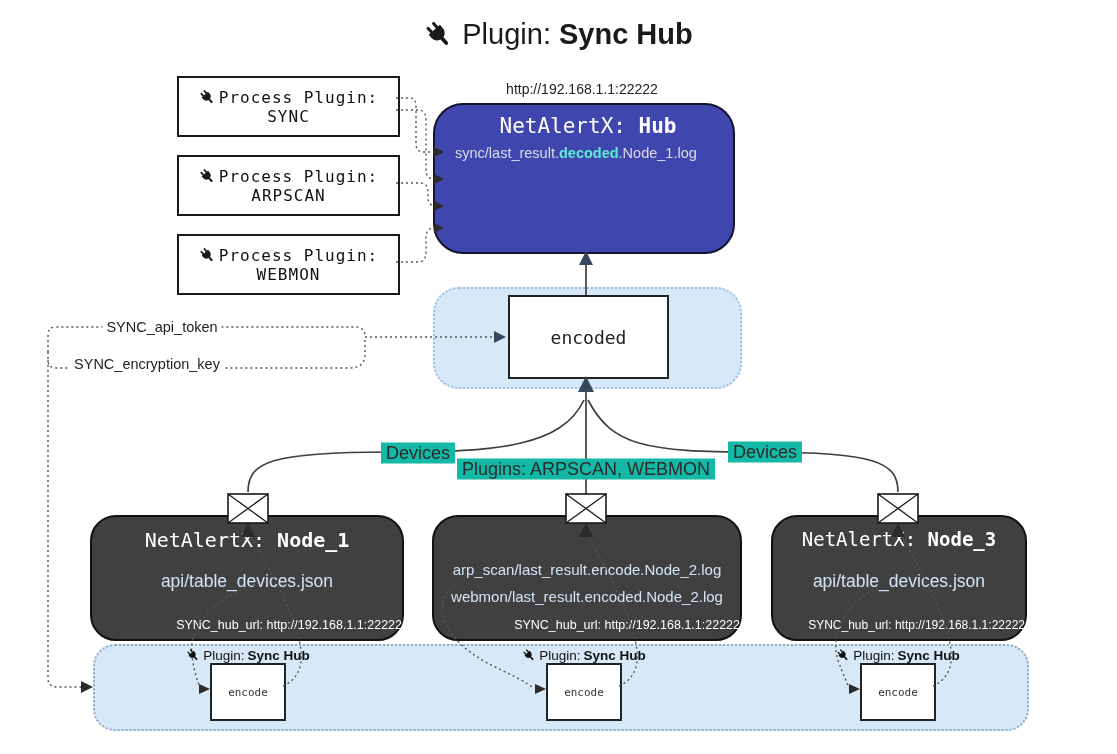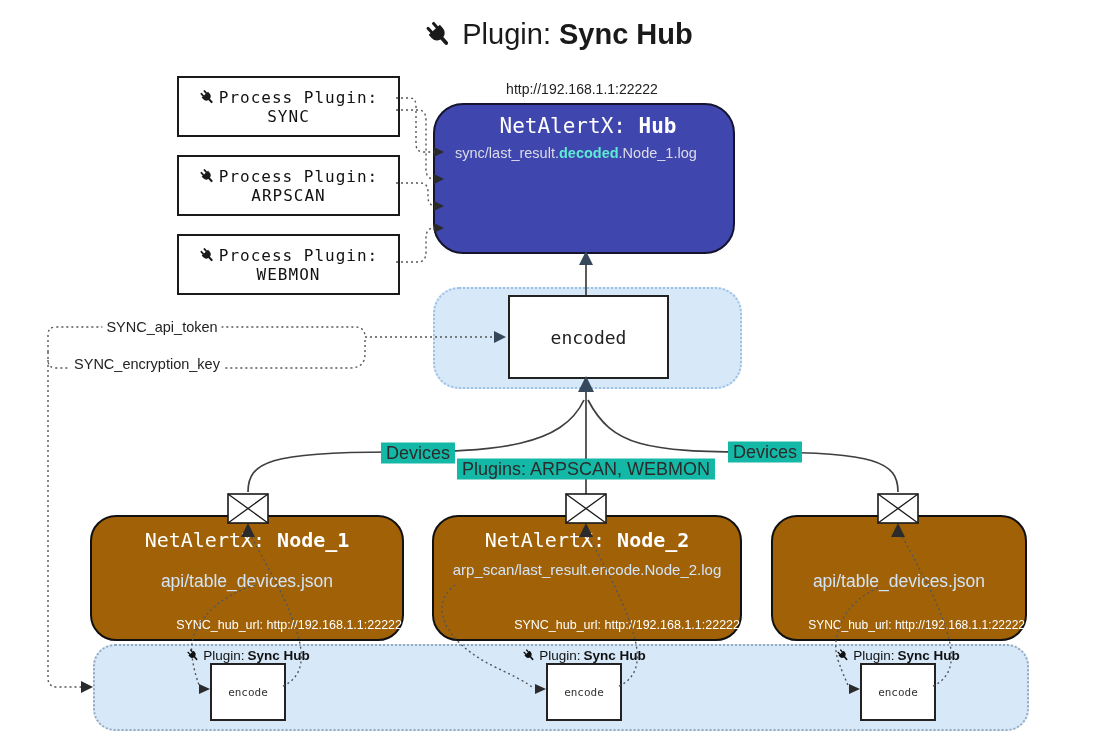--- a/index.html
+++ b/index.html
@@ -30,21 +30,21 @@
   .decode-box{left:508px;top:295px;width:157px;height:80px;background:#fff;
     border:2px solid #222;display:flex;align-items:center;justify-content:center;
     font-size:18px;color:#222;z-index:3;}
   
   .secret-label{transform:translate(-50%,-50%);background:#fff;padding:0 4px;
     font-size:14.5px;color:#222;z-index:6;white-space:nowrap;}
   
   .edge-label{transform:translate(-50%,-50%);background:#14b8a6;padding:0 5px;
     font-size:18px;color:#2b2b2b;z-index:6;white-space:nowrap;}
   
-  .node{top:515px;height:122px;background:#a16207;border:2px solid #111;
+  .node{top:515px;height:122px;background:#404040;border:2px solid #111;
     border-radius:26px;z-index:3;}
   .node-title{position:absolute;top:11px;left:0;width:100%;text-align:center;
     font-size:20px;color:#fff;white-space:nowrap;}
   .node-file{position:absolute;left:0;width:100%;text-align:center;
     color:#d3e4f6;white-space:nowrap;}
   .node-url{position:absolute;bottom:7px;left:0;width:100%;text-align:right;
     font-size:12.5px;color:#fff;white-space:nowrap;}
   
   .strip{left:93px;top:644px;width:932px;height:83px;background:#d7e8f9;
     border:2px dotted #94a9bf;border-radius:22px;z-index:1;}
@@ -134,27 +134,28 @@
   <div class="abs edge-label" style="left:586px;top:469px">Plugins: ARPSCAN, WEBMON</div>
 
   <div class="abs node" style="left:90px;width:310px">
     <div class="node-title mono">
       <span>NetAlertX:</span> <b>Node_1</b>
     </div>
     <div class="node-file" style="top:54px;font-size:17.5px">api/table_devices.json</div>
     <div class="node-url">SYNC_hub_url: http://192.168.1.1:22222</div>
   </div>
   <div class="abs node" style="left:432px;width:306px">
-    <div class="node-title mono">
-      <span>NetAlertX:</span> <b>Node_2</b>
-    </div>
     <div class="node-file" style="top:44px;font-size:15px">arp_scan/last_result.encode.Node_2.log</div>
+    <div class="node-file" style="top:71px;font-size:15px">webmon/last_result.encoded.Node_2.log</div>
     <div class="node-url">SYNC_hub_url: http://192.168.1.1:22222</div>
   </div>
   <div class="abs node" style="left:771px;width:252px">
+    <div class="node-title mono" style="font-size:19px">
+      <span>NetAlertX:</span> <b>Node_3</b>
+    </div>
     <div class="node-file" style="top:54px;font-size:17.5px">api/table_devices.json</div>
     <div class="node-url" style="font-size:12px">SYNC_hub_url: http://192.168.1.1:22222</div>
   </div>
 
   <div class="abs strip"></div>
 
   <div class="abs enc-label" style="left:248px;top:655px">
     <svg width="14" height="14" fill="#111">
         <use href="#plug"></use>
       </svg>

